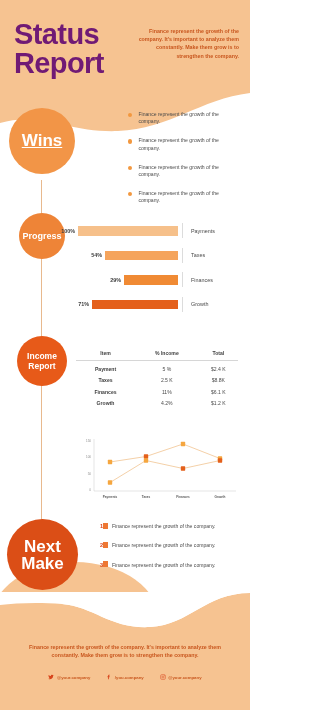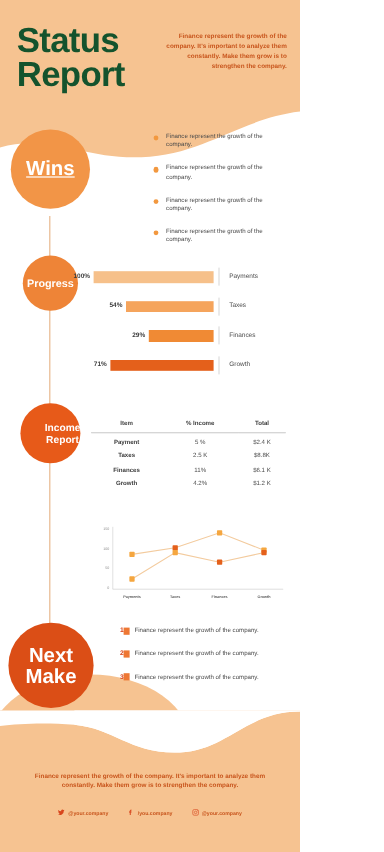--- a/index.html
+++ b/index.html
@@ -16,21 +16,21 @@
     position:absolute; left:0; top:0; width:250px; height:135px;
     background:#F6C391;
     overflow:hidden;
   }
   .header-wave {
     position:absolute; left:0; bottom:-2px; width:250px; height:48px;
   }
   .title {
     position:absolute; left:14px; top:20px;
     font-size:29px; line-height:29px; font-weight:bold;
-    color:#14532d; letter-spacing:-0.6px;
+    color:#701a75; letter-spacing:-0.6px;
   }
   .title span { display:block; }
   .header-text {
     position:absolute; right:11px; top:27px; width:101px;
     font-size:5.3px; line-height:8.2px; font-weight:bold;
     color:#C8561E; text-align:right;
   }
 
   
   .tl-line {
@@ -45,21 +45,21 @@
   .c-wins {
     left:9px; top:108px; width:66px; height:66px;
     background:#F29547; font-size:17px;text-decoration:underline;
   }
   .c-progress {
     left:19px; top:213px; width:46px; height:46px;
     background:#EE8437; font-size:9px;
   }
   .c-income {
     left:17px; top:336px; width:50px; height:50px;
-    background:#E75A19; font-size:8.5px; line-height:10px;justify-content:flex-end;
+    background:#E75A19; font-size:8.5px; line-height:10px;
   }
   .c-goals {
     left:7px; top:519px; width:71px; height:71px;
     background:#DB4E16; font-size:17px; line-height:17px;
   }
 
   
   .wins-list { position:absolute; left:128px; top:111px; width:112px; z-index:4; }
   .bullet-row { display:flex; margin-bottom:11.5px; }
   .bullet-dot {

